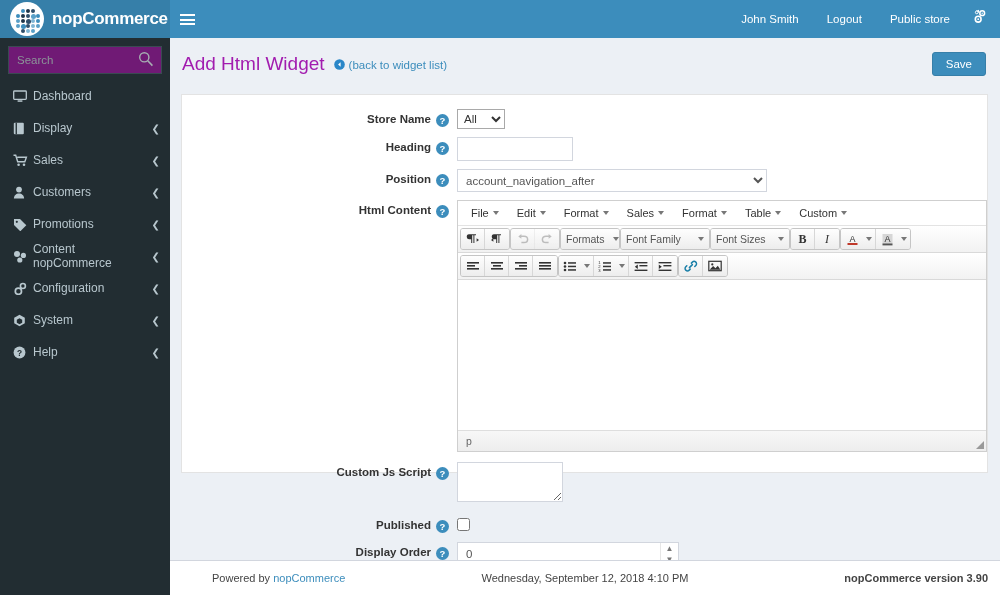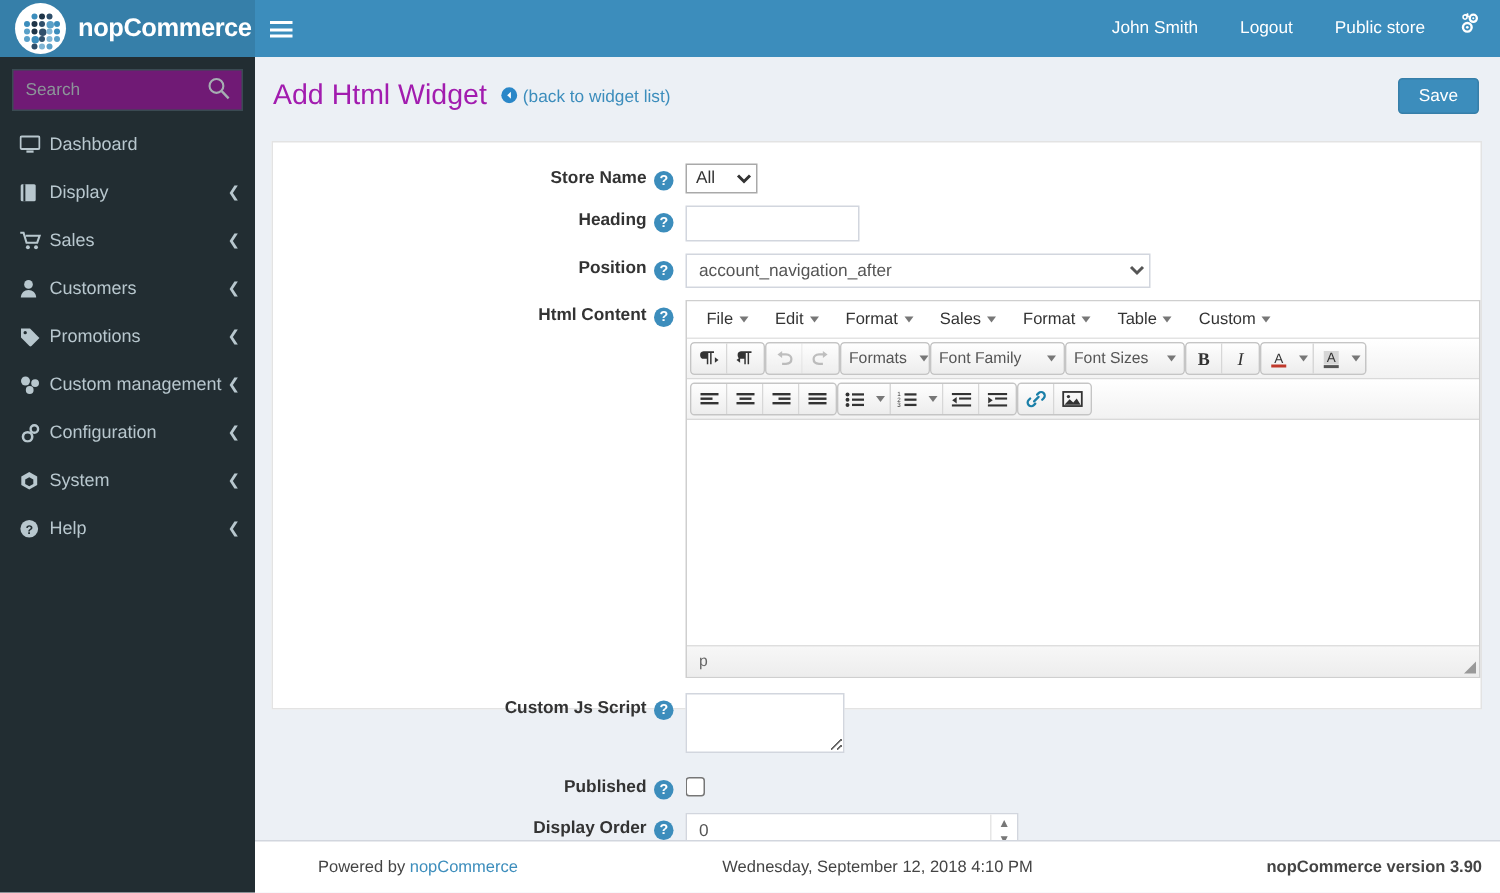--- a/index.html
+++ b/index.html
@@ -361,21 +361,21 @@
       </li>
     <li>
         <a href="#">
       <span class="mi-icon">
         <svg width="15" height="13" viewBox="0 0 15 13">
               <circle cx="4" cy="4" r="3" fill="#b8c7ce"></circle>
               <circle cx="10.4" cy="5.4" r="2.6" fill="#b8c7ce"></circle>
               <circle cx="6.8" cy="10" r="2.6" fill="#b8c7ce"></circle>
             </svg>
       </span>
-      <span class="mi-label">Custom management</span>
+      <span class="mi-label">Content nopCommerce</span>
       <span class="mi-caret">❮</span>
     </a>
       </li>
     <li>
         <a href="#">
       <span class="mi-icon">
         <svg width="15" height="13" viewBox="0 0 15 13">
               <circle cx="9.9" cy="4" r="2.5" fill="none" stroke="#b8c7ce" stroke-width="1.6"></circle>
               <circle cx="5.4" cy="9.2" r="3.1" fill="none" stroke="#b8c7ce" stroke-width="1.7"></circle>
             </svg>

